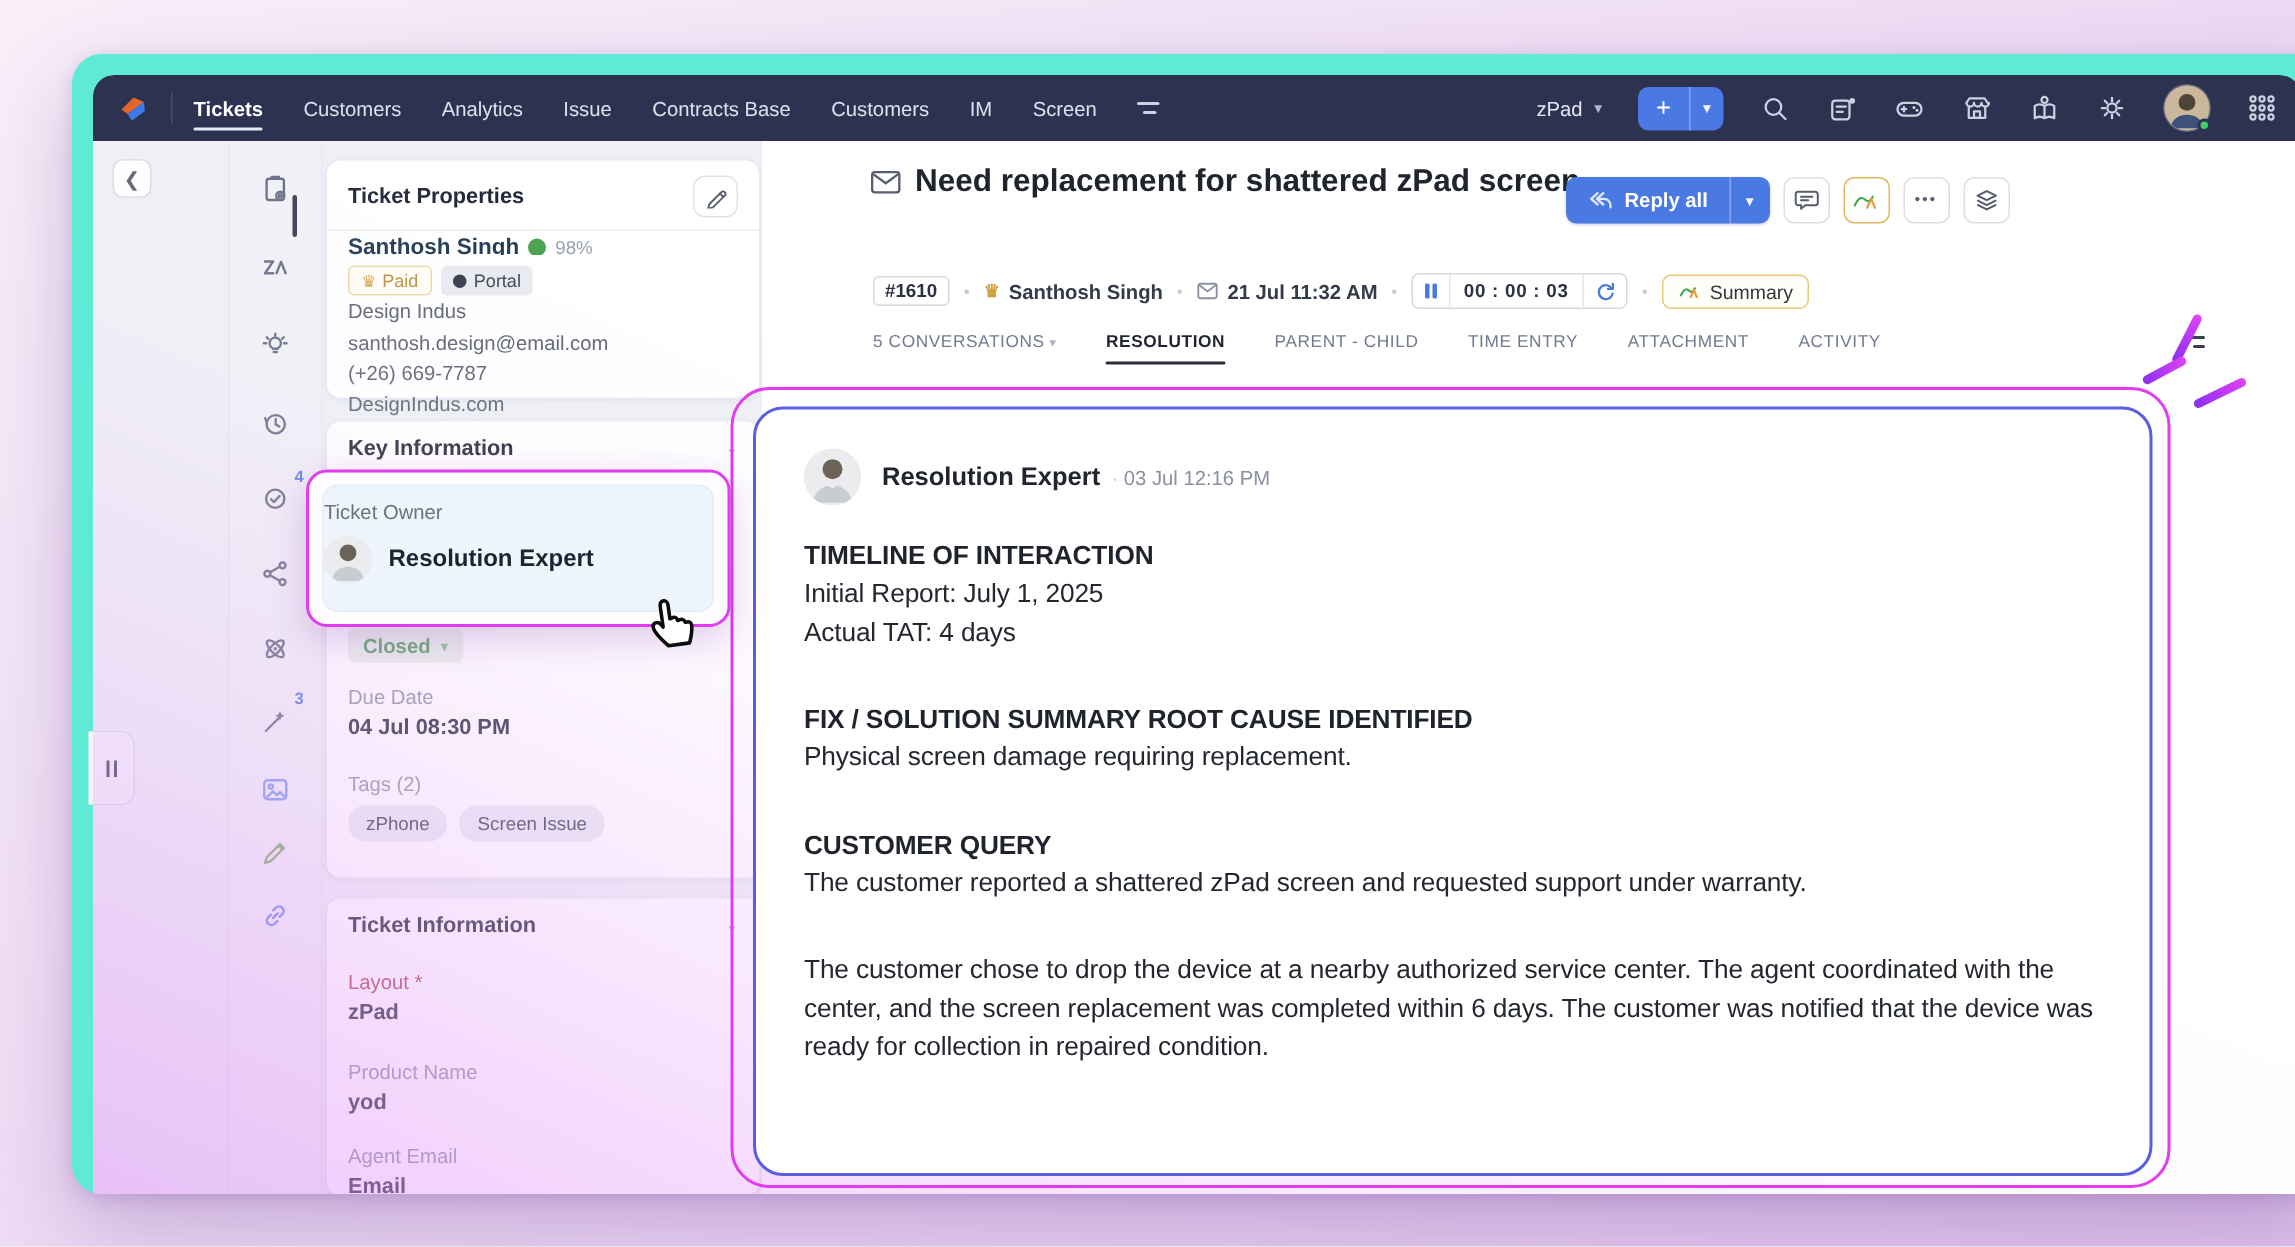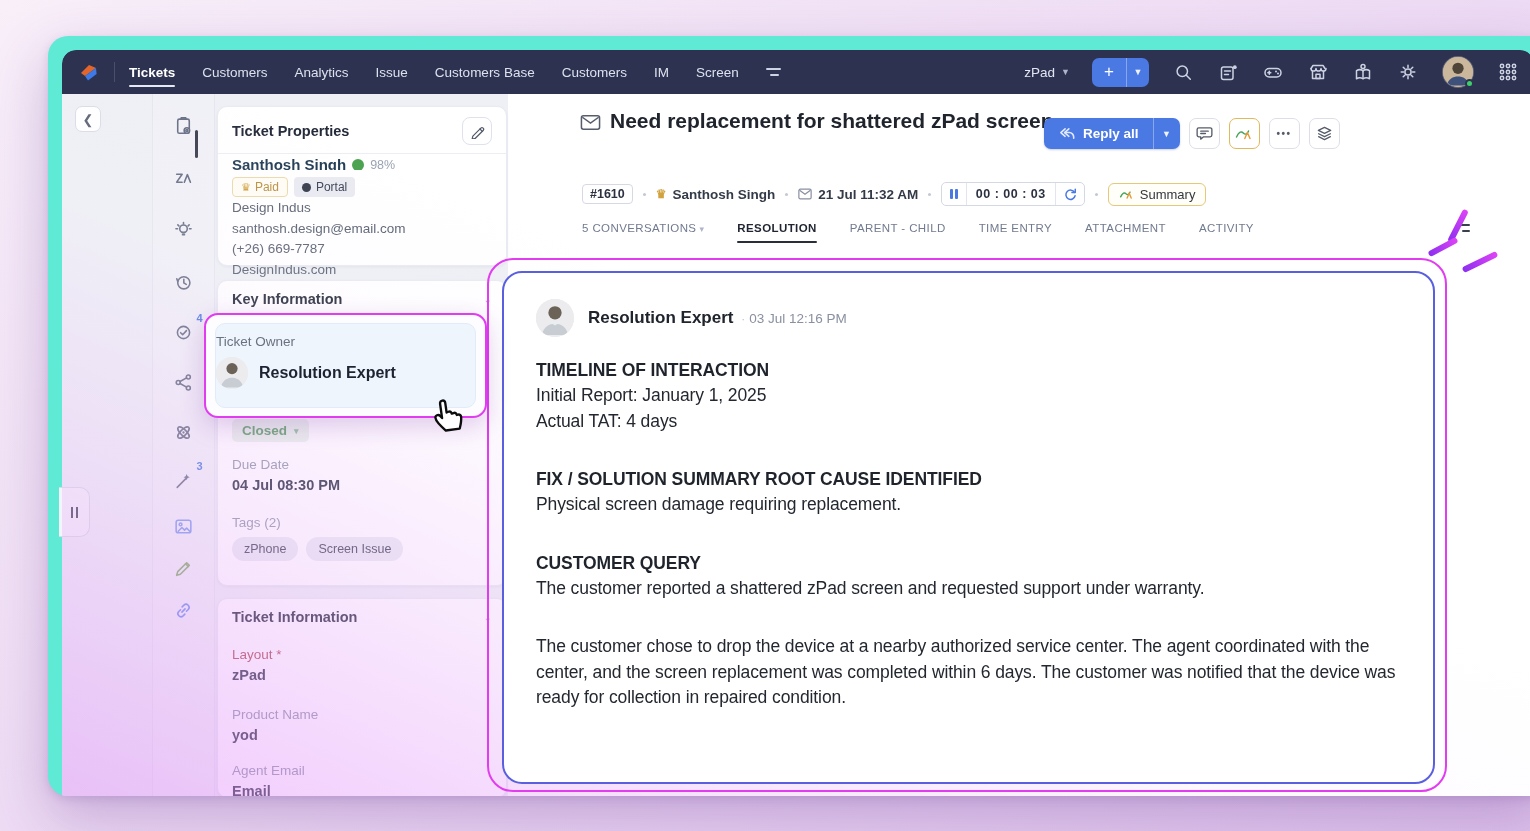--- a/index.html
+++ b/index.html
@@ -186,21 +186,21 @@
           <polygon points="4,13 12,5 19,8 8,16" fill="#e2662c"></polygon>
           <polygon points="8,16 19,8 19.6,14 11,20.5" fill="#3d7ae8"></polygon>
         </svg>
       </span>
       <span class="nav-divider"></span>
       <div class="nav-items">
         <span class="nav-item active">Tickets</span>
         <span class="nav-item">Customers</span>
         <span class="nav-item">Analytics</span>
         <span class="nav-item">Issue</span>
-        <span class="nav-item">Customers Base</span>
+        <span class="nav-item">Contracts Base</span>
         <span class="nav-item">Customers</span>
         <span class="nav-item">IM</span>
         <span class="nav-item">Screen</span>
       </div>
       <span class="nav-sort">
           <i></i>
           <i></i>
         </span>
       <span class="nav-spacer"></span>
       <span class="nav-dept">
@@ -556,21 +556,21 @@
             </svg>
         </span>
         <span>
           <span class="msg-author">Resolution Expert</span>
           <span class="msg-time">03 Jul 12:16 PM</span>
         </span>
       </div>
       <div class="msg-body">
         <div class="sec">
           <div class="sec-h">TIMELINE OF INTERACTION</div>
-          <div class="sec-b">Initial Report: January 1, 2025
+          <div class="sec-b">Initial Report: July 1, 2025
 Actual TAT: 4 days</div>
         </div>
         <div class="sec">
           <div class="sec-h">FIX / SOLUTION SUMMARY ROOT CAUSE IDENTIFIED</div>
           <div class="sec-b">Physical screen damage requiring replacement.</div>
         </div>
         <div class="sec">
           <div class="sec-h">CUSTOMER QUERY</div>
           <div class="sec-b">The customer reported a shattered zPad screen and requested support under warranty.</div>
         </div>

